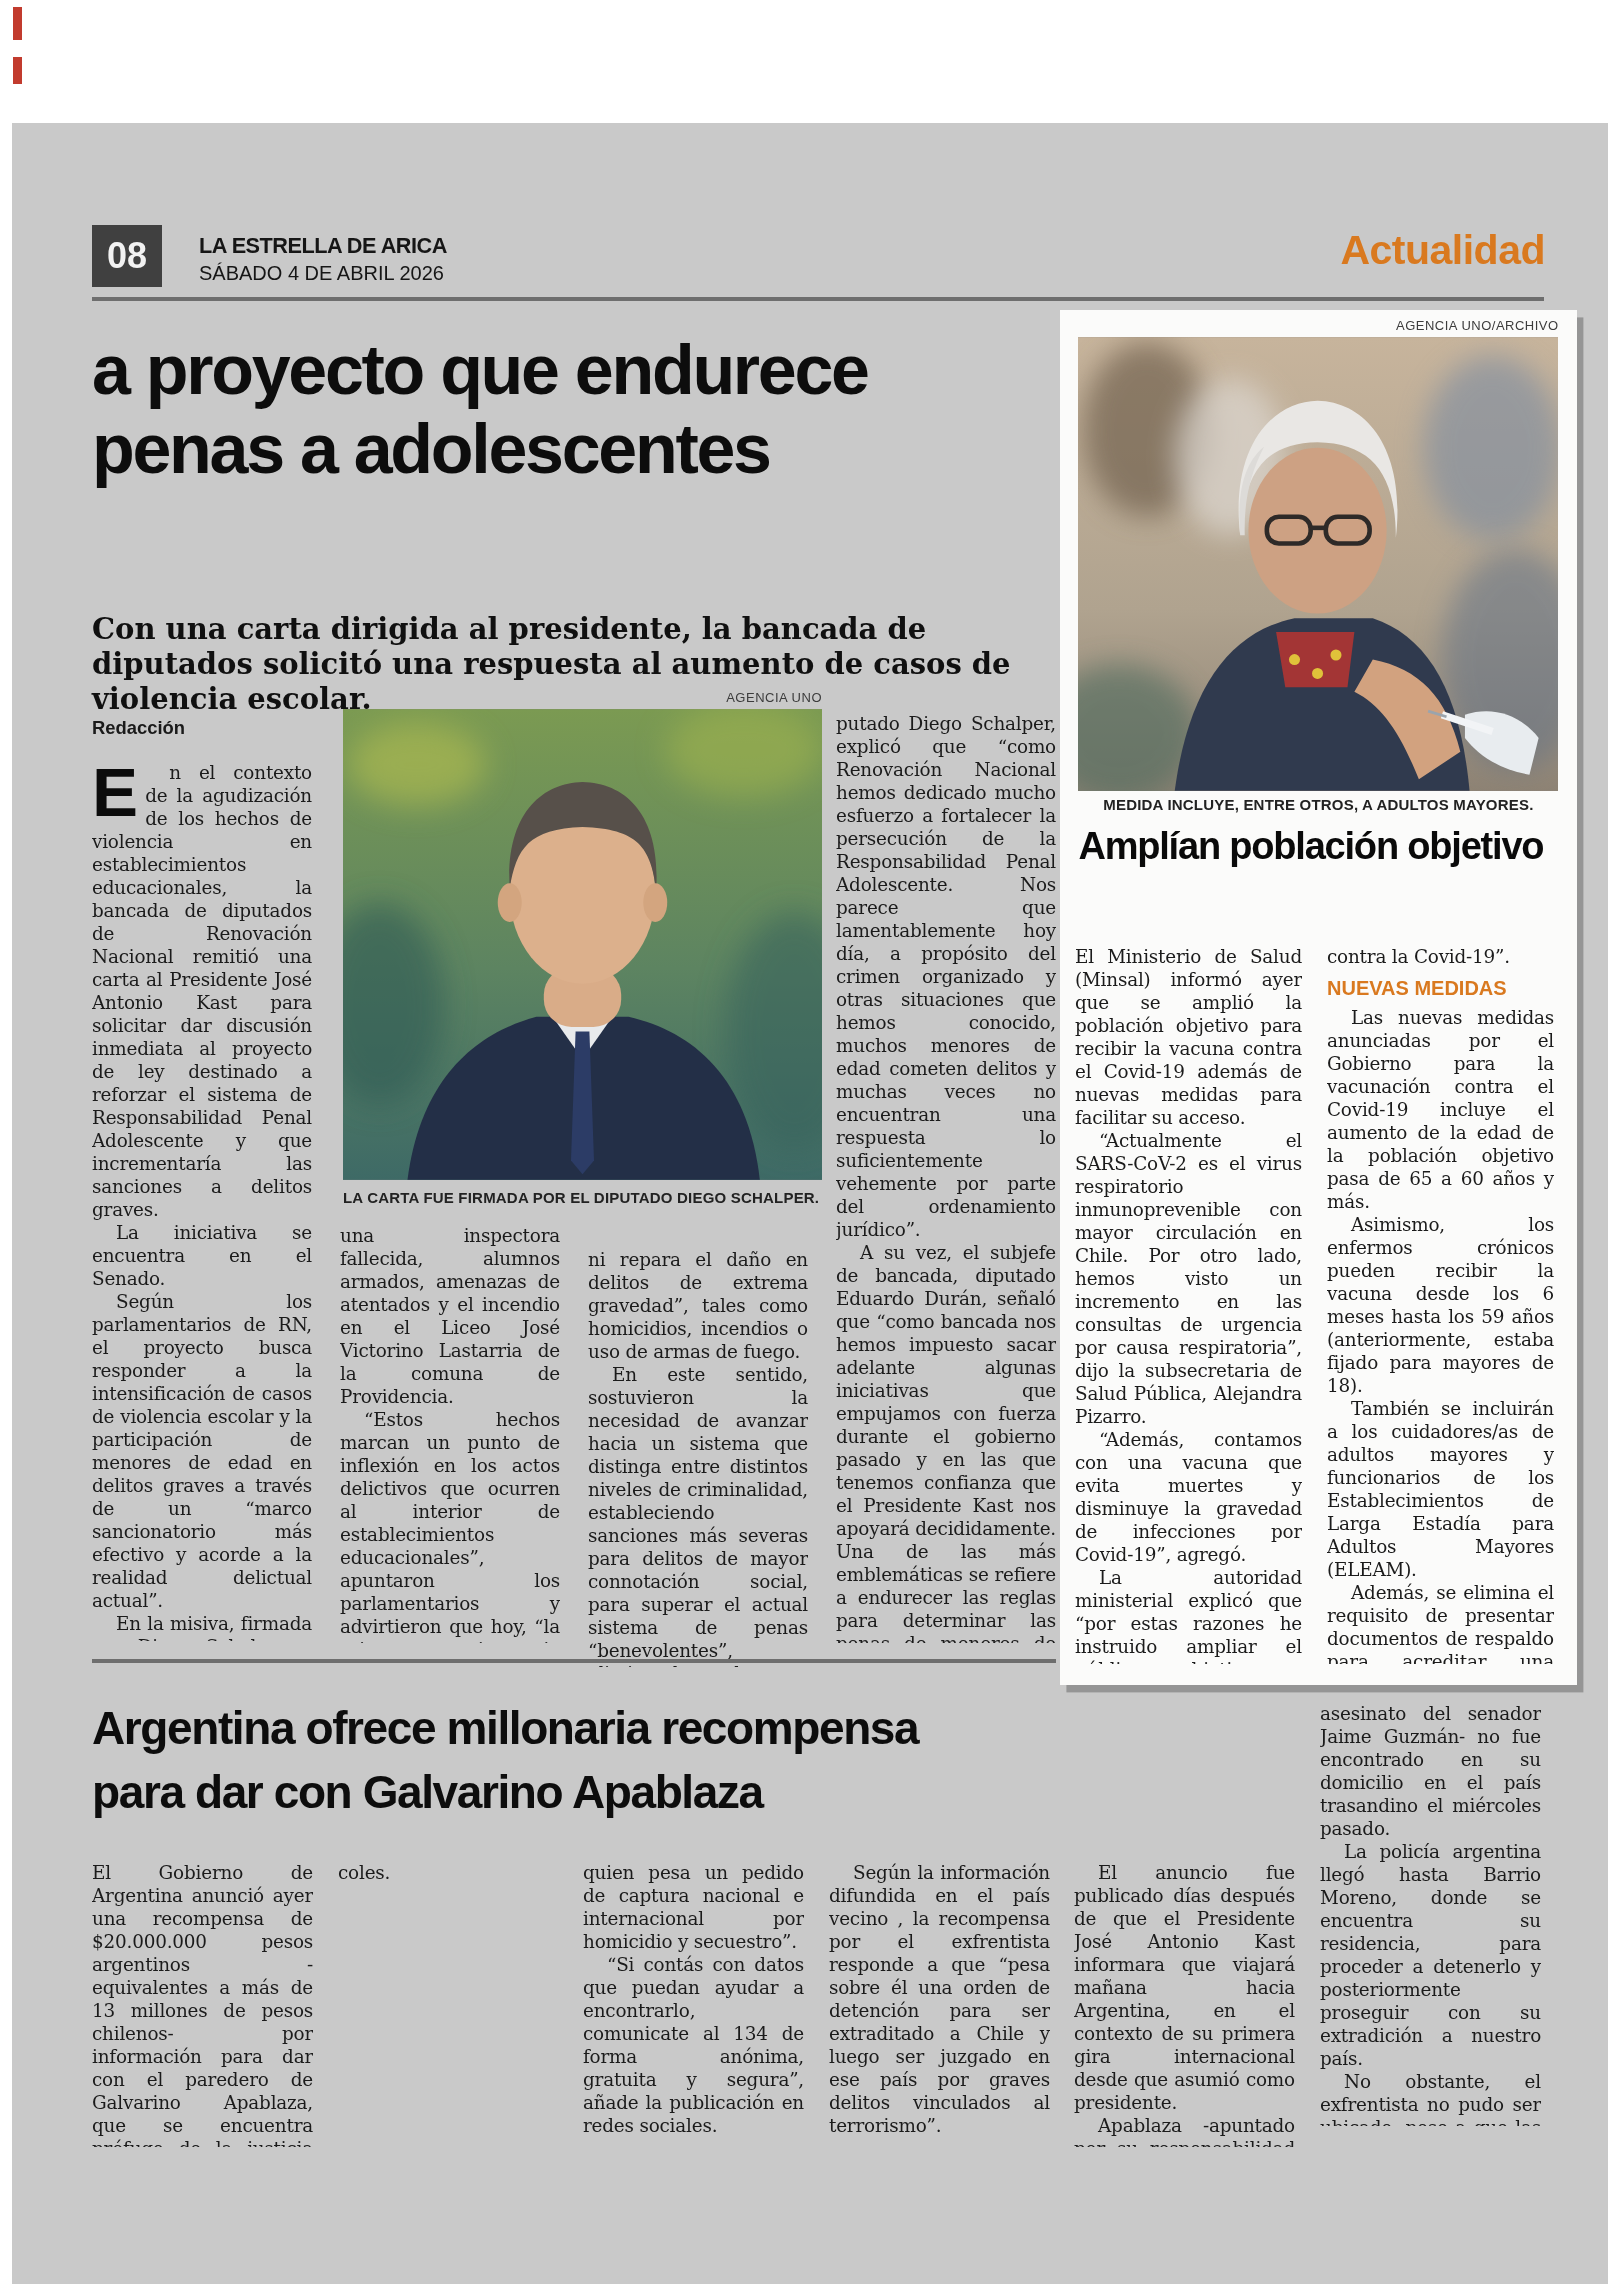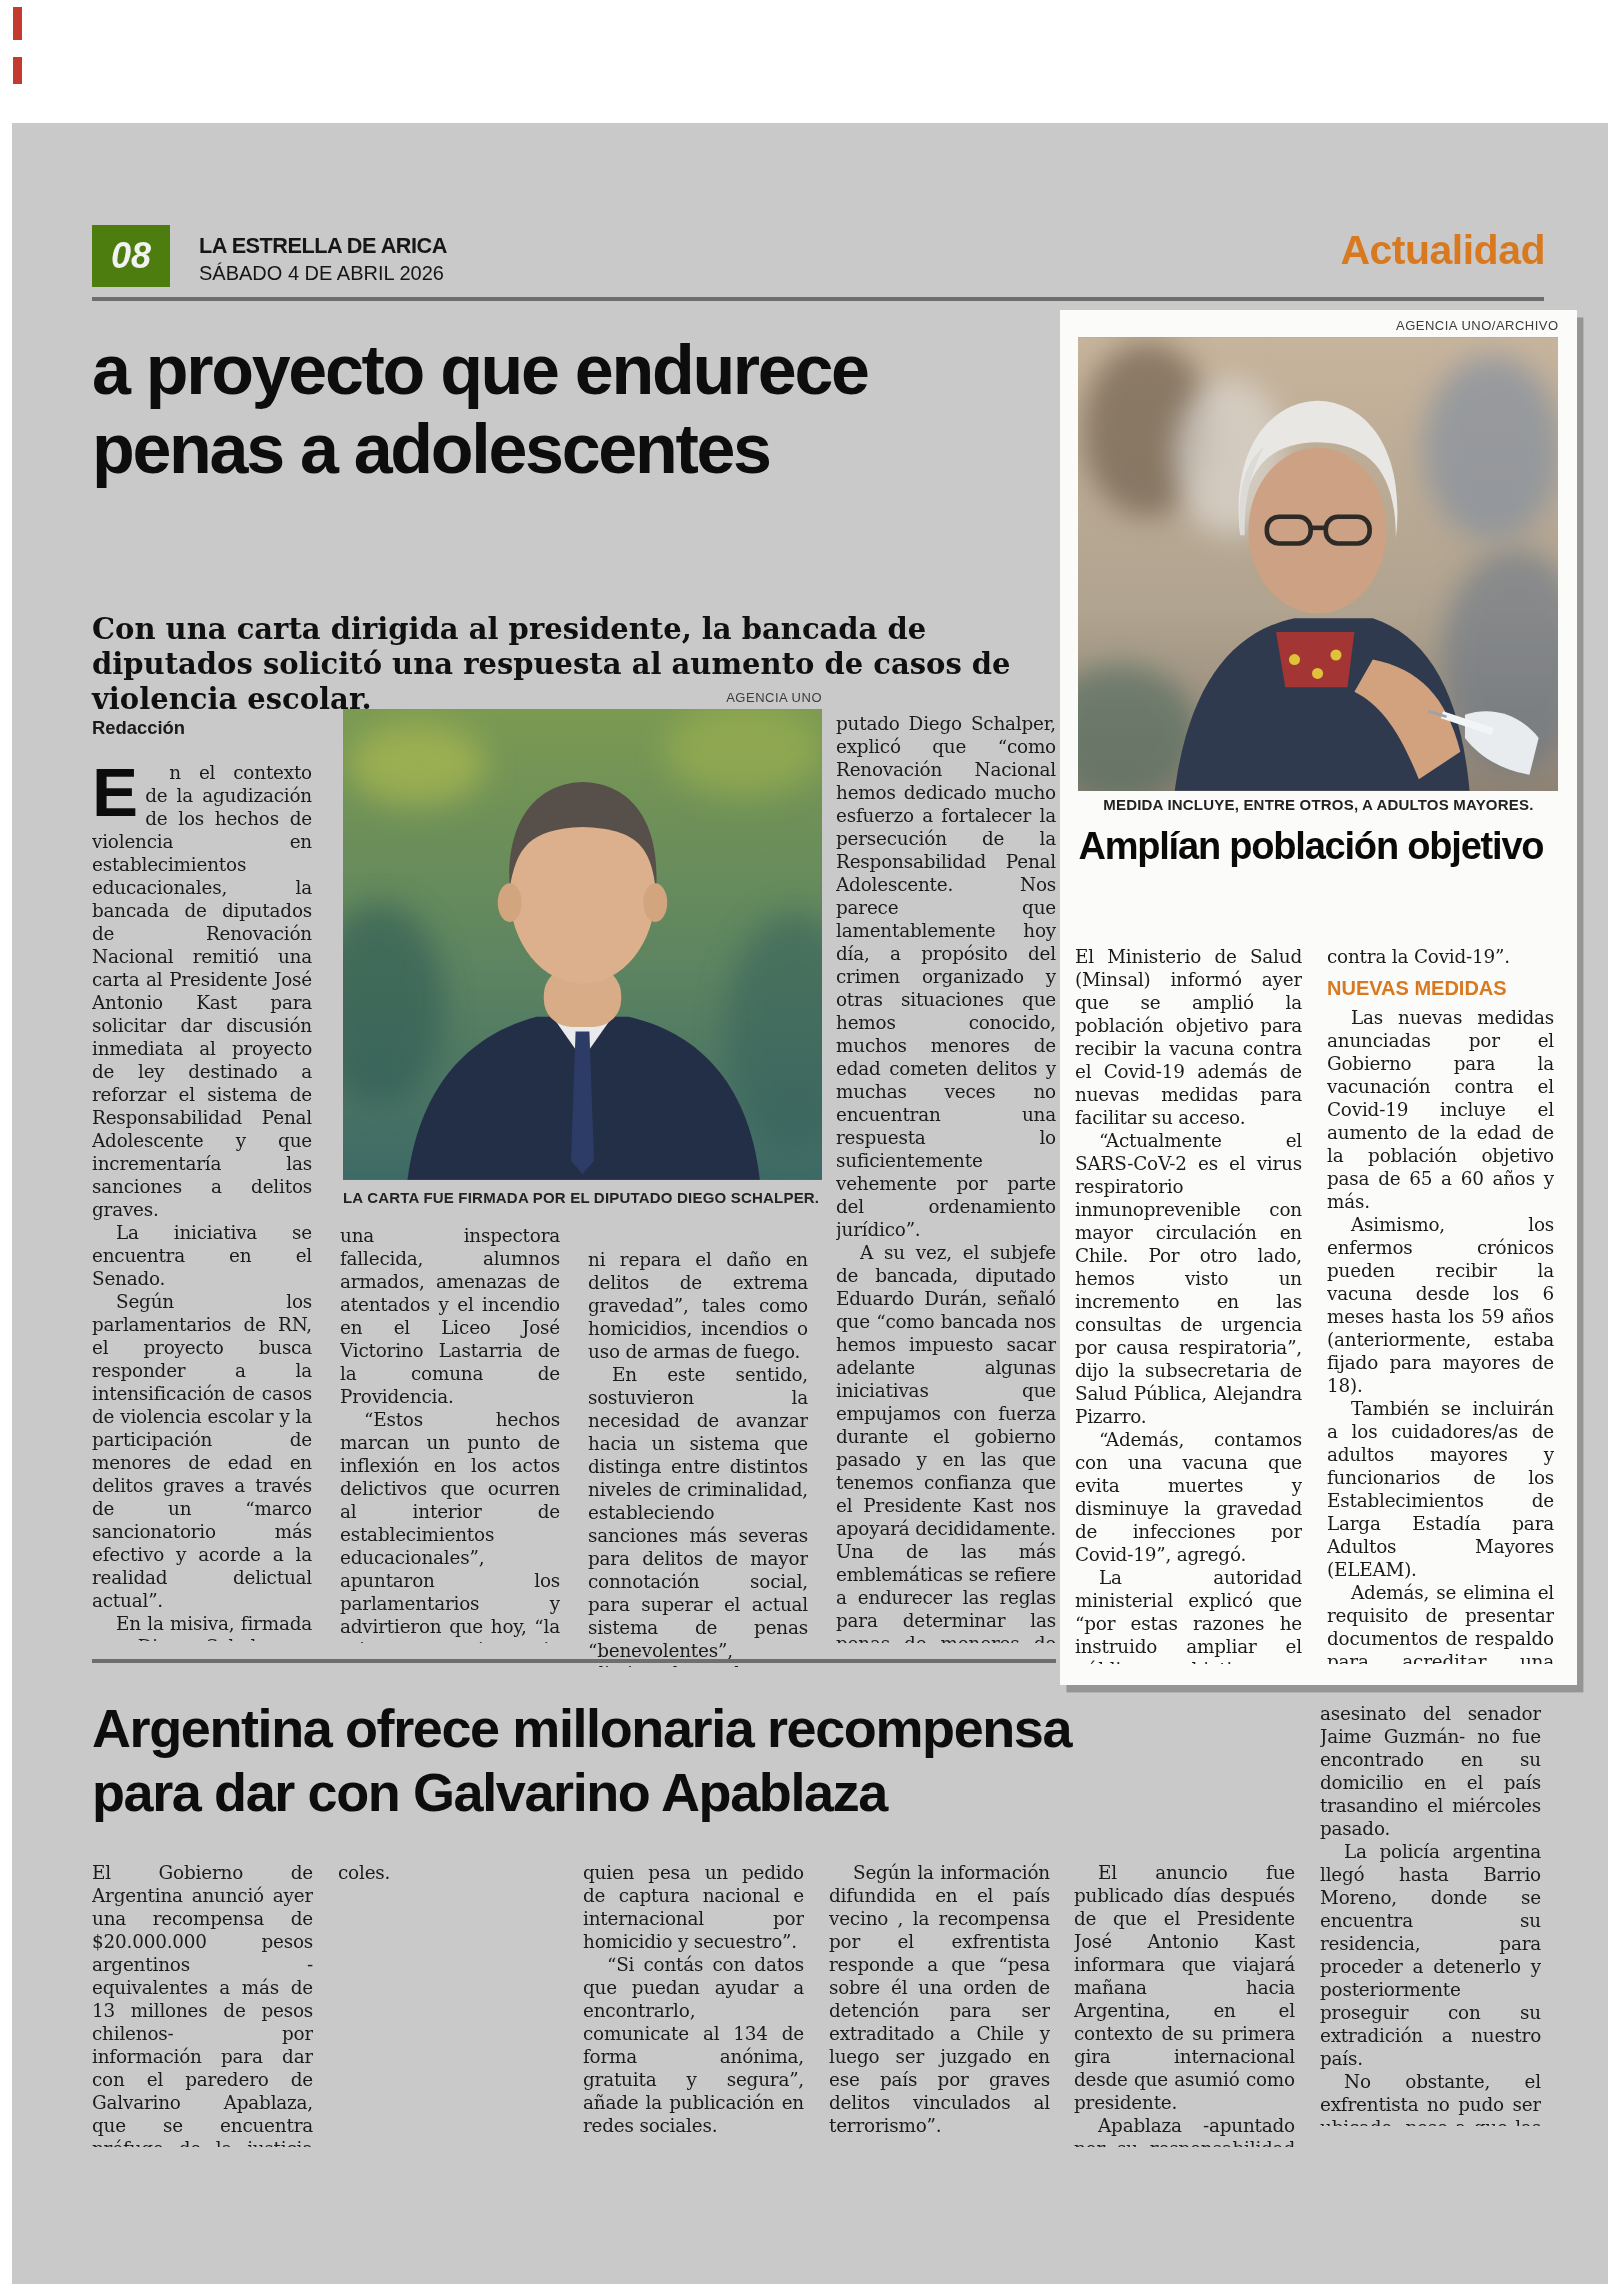--- a/index.html
+++ b/index.html
@@ -5,34 +5,34 @@
   html,body{margin:0;padding:0;}
   body{
     width:1616px;height:2284px;position:relative;background:#ffffff;
     font-family:"Liberation Sans",sans-serif;overflow:hidden;
   }
   .paper{position:absolute;left:11.5px;top:123px;width:1596px;height:2161px;background:var(--paper,#c9c9c9);}
   .crop{position:absolute;background:var(--crop,#c23b2e);}
   .reg-dot{position:absolute;width:12px;height:12px;border:2.8px solid #a9a9a9;border-radius:50%;opacity:.6;}
 
   
-  .pagenum-box{position:absolute;left:92px;top:225px;width:78px;height:62px;background:#4d7c0f;color:#f2f2f2;
-    display:flex;align-items:center;justify-content:center;font-size:36px;font-weight:700;font-style:italic;}
+  .pagenum-box{position:absolute;left:92px;top:225px;width:70px;height:62px;background:#404040;color:#f2f2f2;
+    display:flex;align-items:center;justify-content:center;font-size:36px;font-weight:700;}
   .brand{position:absolute;left:199px;top:233px;color:#161616;}
   .brand .nm{font-size:21.7px;font-weight:700;letter-spacing:-0.5px;}
   .brand .dt{font-size:20px;font-weight:400;margin-top:2.8px;letter-spacing:0;}
   .section{position:absolute;left:1084px;top:227px;width:461px;text-align:right;
     font-size:41px;font-weight:700;color:var(--accent,#d9791f);letter-spacing:-0.5px;}
   .rule{position:absolute;background:var(--rule,#6e6e6e);}
 
   
   .hl{position:absolute;color:#0d0d0d;font-weight:700;}
   .hl .ln{white-space:nowrap;}
   .main-hl{left:92px;top:331px;font-size:70px;line-height:79px;letter-spacing:-2.3px;}
-  .bottom-hl{left:92px;top:1696px;font-size:54px;line-height:64px;letter-spacing:-1.4px;}
+  .bottom-hl{left:92px;top:1696px;font-size:46px;line-height:64px;letter-spacing:-1.4px;}
   .feat-hl{left:18.4px;top:512px;font-size:38px;line-height:49px;letter-spacing:-1.2px;position:absolute;color:#0a0a0a;font-weight:700;}
 
   .subhead{position:absolute;left:92px;top:612px;width:1000px;
     font-family:"DejaVu Serif",serif;font-weight:700;font-size:29px;line-height:35px;color:#101010;}
   .byline{position:absolute;left:92px;top:717px;font-size:18.4px;font-weight:700;color:#1a1a1a;}
   .credit{position:absolute;font-size:13px;font-weight:500;color:#3c3c3c;letter-spacing:0.5px;text-align:right;}
   .caption{position:absolute;font-size:15px;font-weight:600;color:#222;letter-spacing:0.2px;}
 
   
   .body-col{position:absolute;font-family:"DejaVu Serif",serif;font-size:18.4px;line-height:23px;

